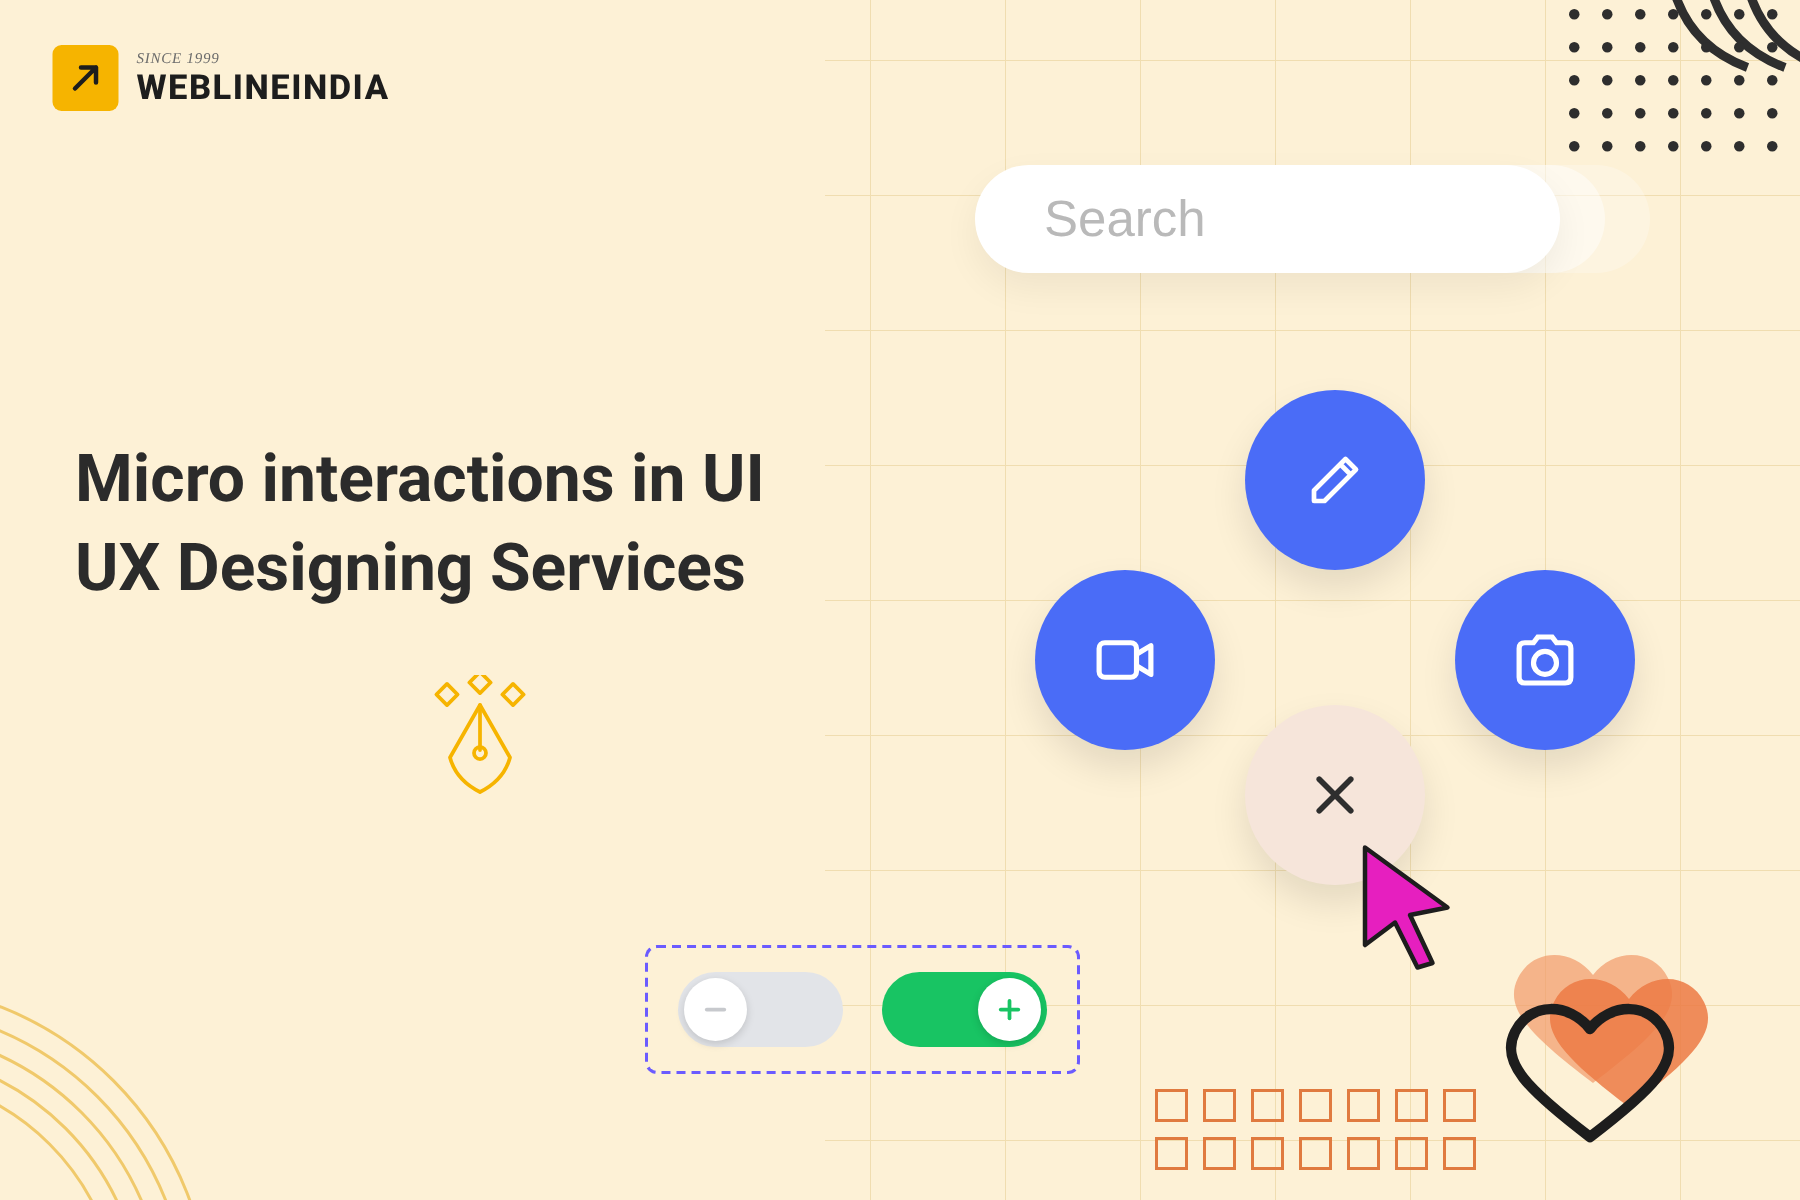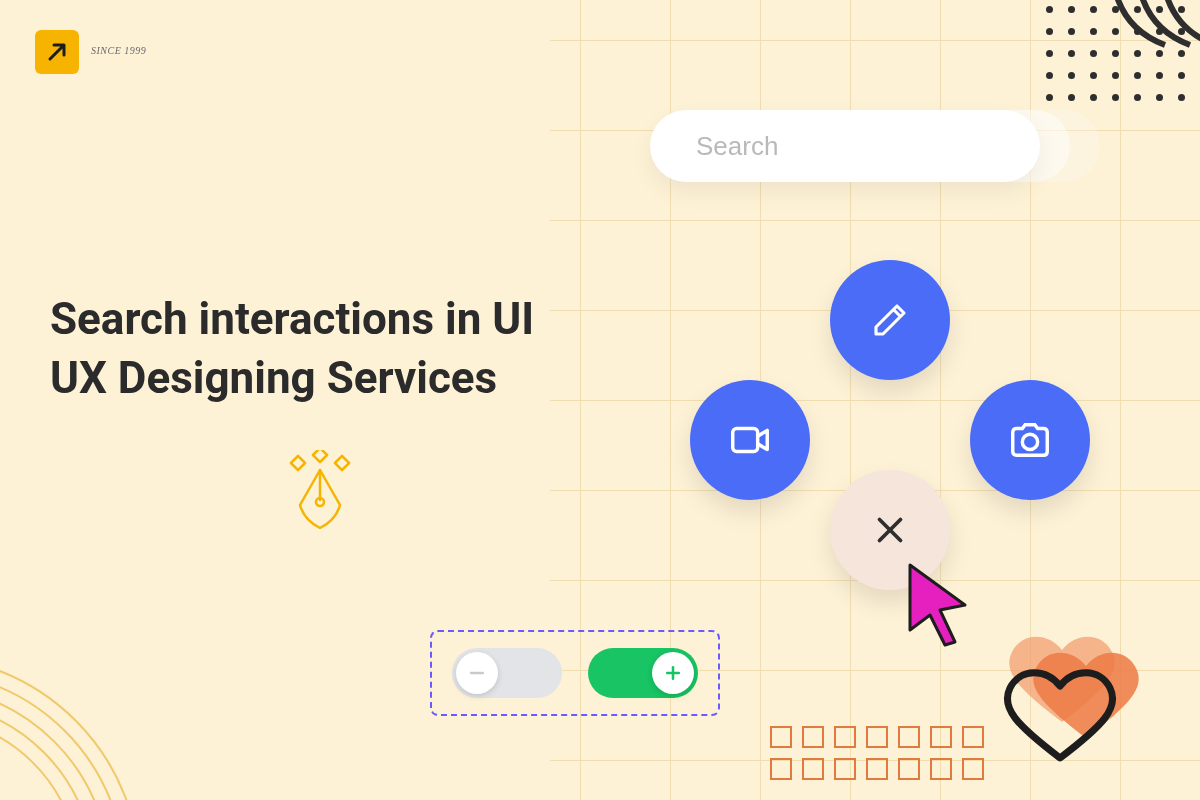--- a/index.html
+++ b/index.html
@@ -91,21 +91,21 @@
     border-radius: 36px;
     box-shadow: 0 10px 25px rgba(0,0,0,0.06);
     display: flex;
     align-items: center;
     padding: 0 28px;
     gap: 18px;
   }
   .search-input {
     border: none;
     outline: none;
-    font-size: 26px;
+    font-size: 34px;
     color: #555;
     background: transparent;
     flex: 1;
   }
   .search-input::placeholder { color: #b9b9b9; }
 
   
   .fab {
     position: absolute;
     width: 120px; height: 120px;
@@ -248,24 +248,25 @@
 </div>
 
 <div class="logo">
   <div class="logo-mark">
     <svg width="24" height="24" viewBox="0 0 24 24">
       <path d="M5 19 L19 5 M9 5 H19 V15" stroke="#1d1d1d" stroke-width="3" fill="none" stroke-linecap="round" stroke-linejoin="round"></path>
     </svg>
   </div>
   <div class="logo-text">
     <div class="logo-tagline">SINCE 1999</div>
-  </div>
-</div>
-
-<h1 class="heading">Search interactions in UI UX Designing Services</h1>
+    <div class="logo-name">WEBLINEINDIA</div>
+  </div>
+</div>
+
+<h1 class="heading">Micro interactions in UI UX Designing Services</h1>
 
 <div class="pen-tool">
   <svg width="80" height="90" viewBox="0 0 80 90">
     <g stroke="#f6b400" stroke-width="2.5" fill="none" stroke-linejoin="round" stroke-linecap="round">
       <path d="M40 20 L60 55 Q56 70 40 78 Q24 70 20 55 Z"></path>
       <line x1="40" y1="20" x2="40" y2="50"></line>
       <circle cx="40" cy="52" r="4"></circle>
       <rect x="13" y="8" width="10" height="10" transform="rotate(45 18 13)"></rect>
       <rect x="57" y="8" width="10" height="10" transform="rotate(45 62 13)"></rect>
       <rect x="35" y="0" width="10" height="10" transform="rotate(45 40 5)"></rect>

